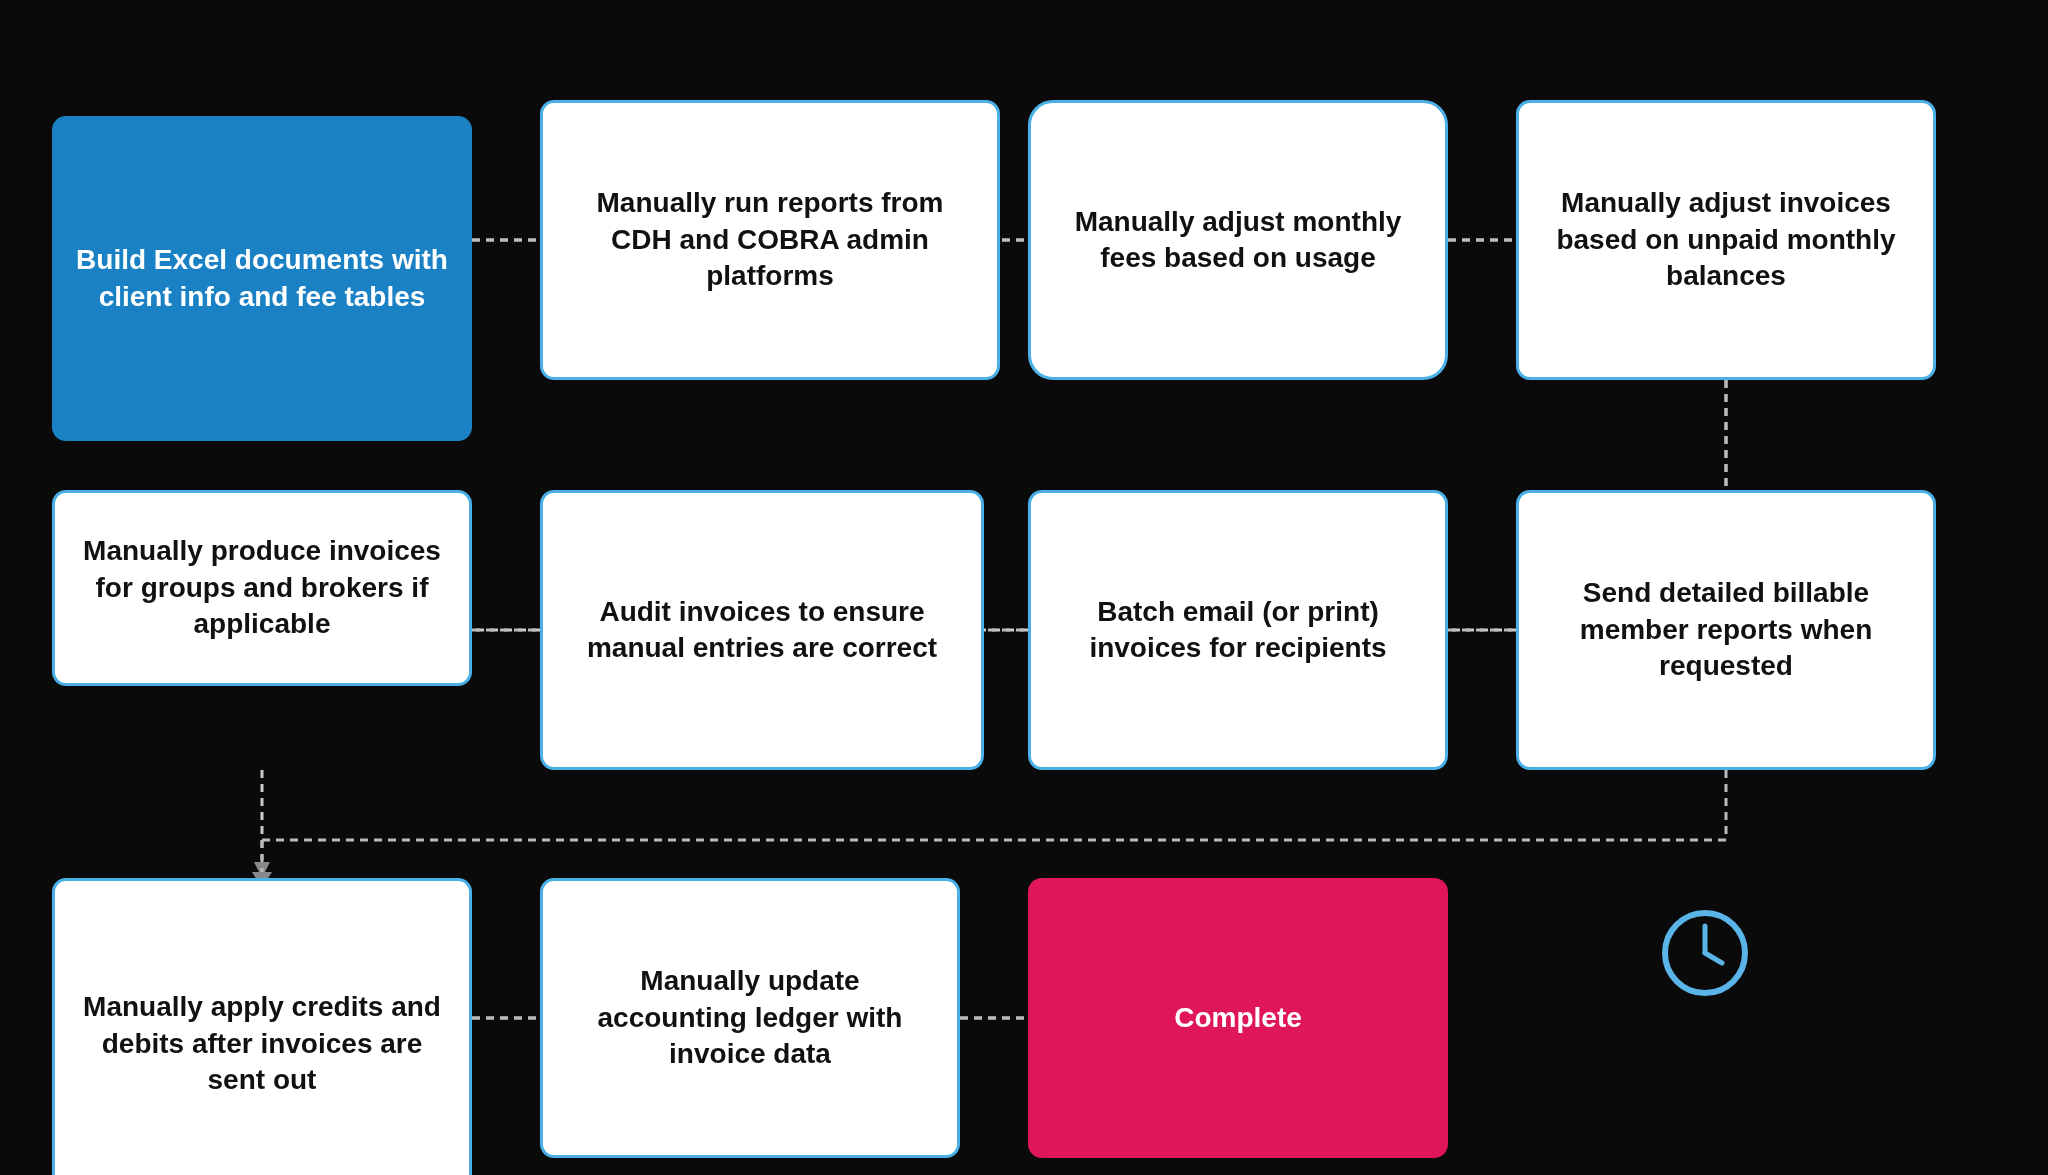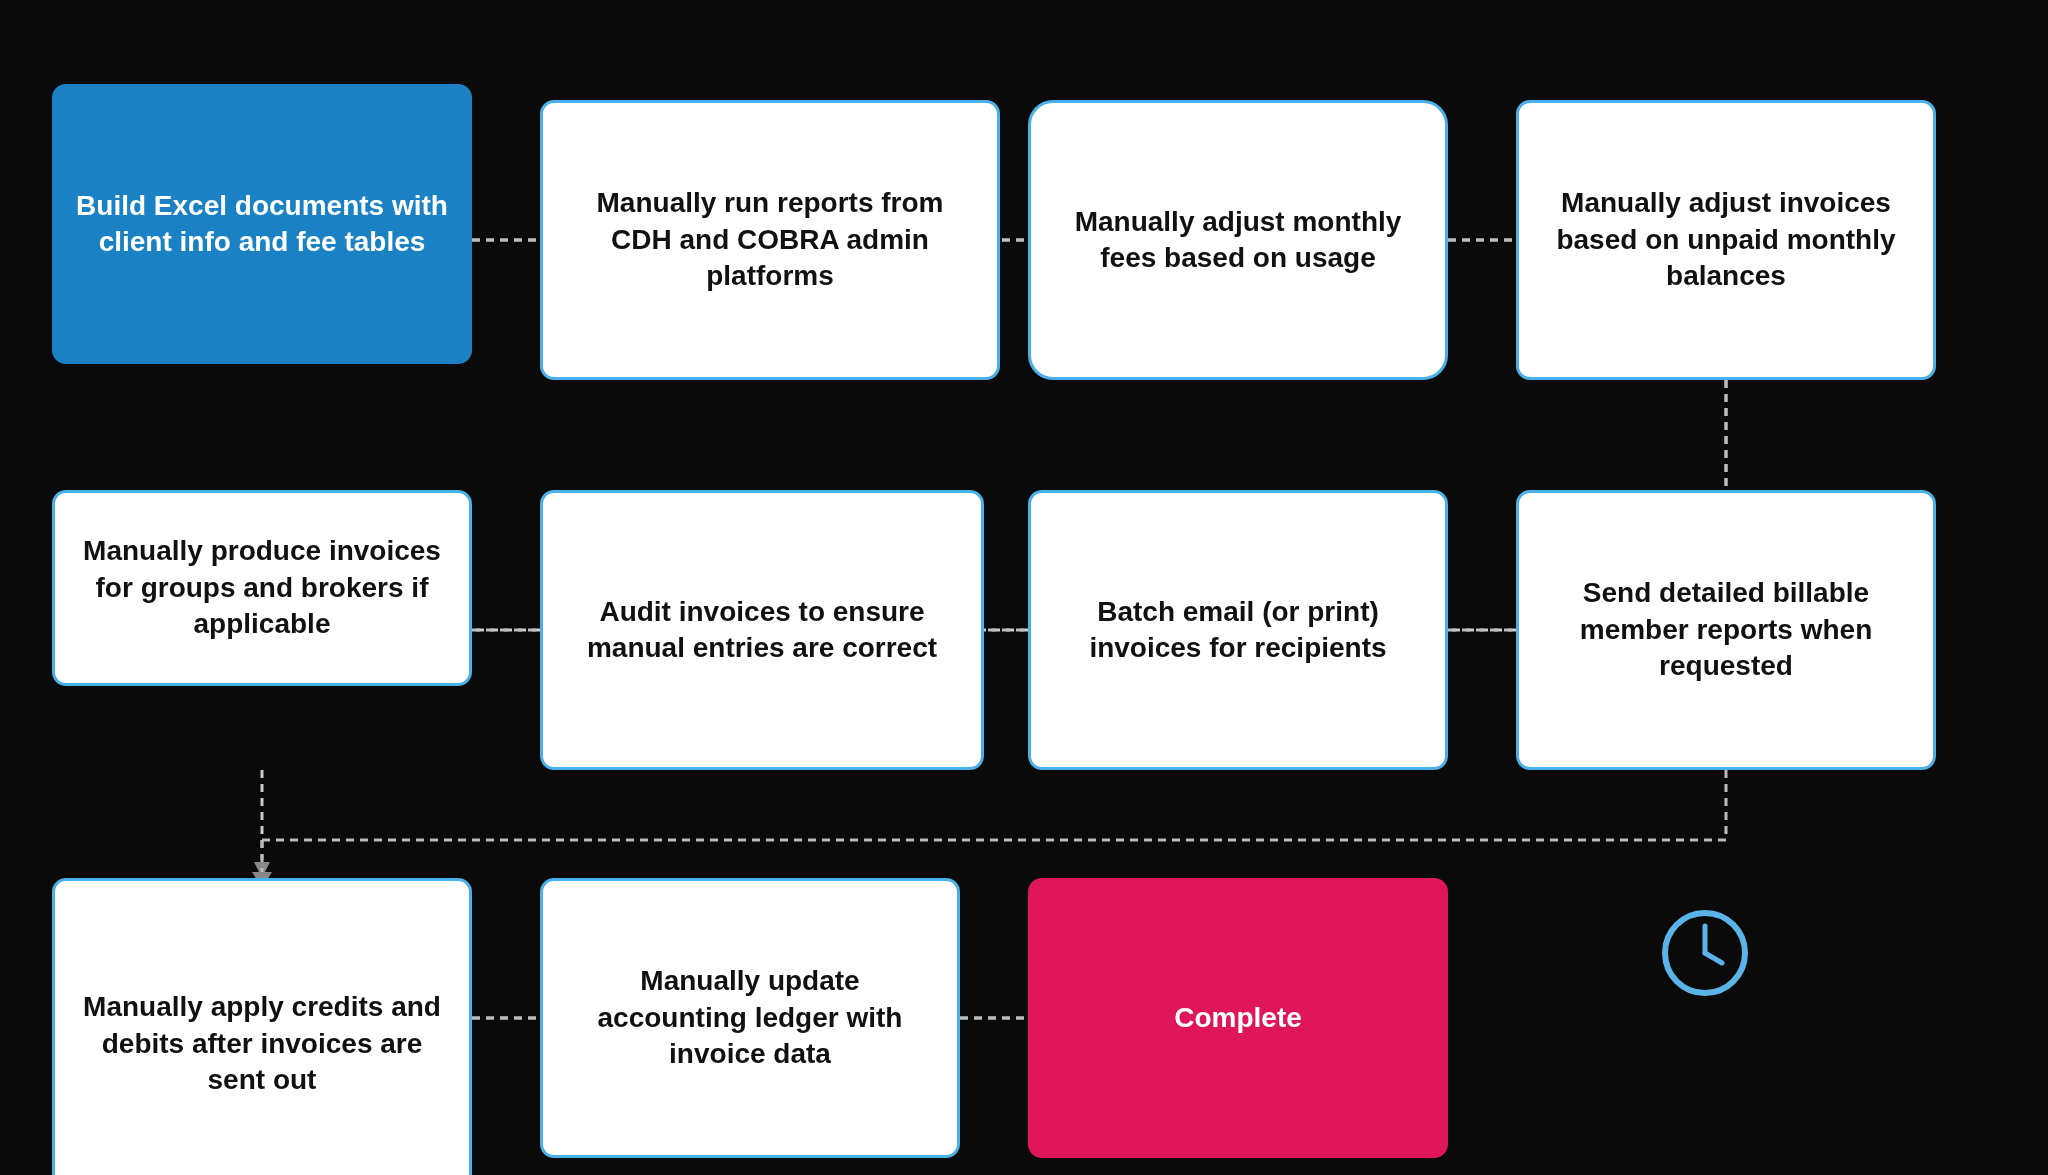--- a/index.html
+++ b/index.html
@@ -125,21 +125,21 @@
     <line x1="262" y1="840" x2="262" y2="878" stroke="#bbbbbb" stroke-width="3" stroke-dasharray="8,6"></line>
 
     <polygon points="252,872 262,888 272,872" fill="#888888"></polygon>
 
     <line x1="472" y1="1018" x2="540" y2="1018" stroke="#bbbbbb" stroke-width="3" stroke-dasharray="8,6"></line>
 
     <line x1="960" y1="1018" x2="1028" y2="1018" stroke="#bbbbbb" stroke-width="3" stroke-dasharray="8,6"></line>
 
   </svg>
 
-  <div class="node node-blue-filled" style="left:52px; top:84px; width:420px; height:280px;">
+  <div class="node node-blue-filled" style="left:52px; top:116px; width:420px; height:325px;">
     <span>Build Excel documents with client info and fee tables</span>
   </div>
 
   <div class="node node-white" style="left:540px; top:100px; width:460px; height:280px;">
     <span>Manually run reports from CDH and COBRA admin platforms</span>
   </div>
 
   <div class="node node-white" style="left:1028px; top:100px; width:420px; height:280px;border-radius:25px;">
     <span>Manually adjust monthly fees based on usage</span>
   </div>

